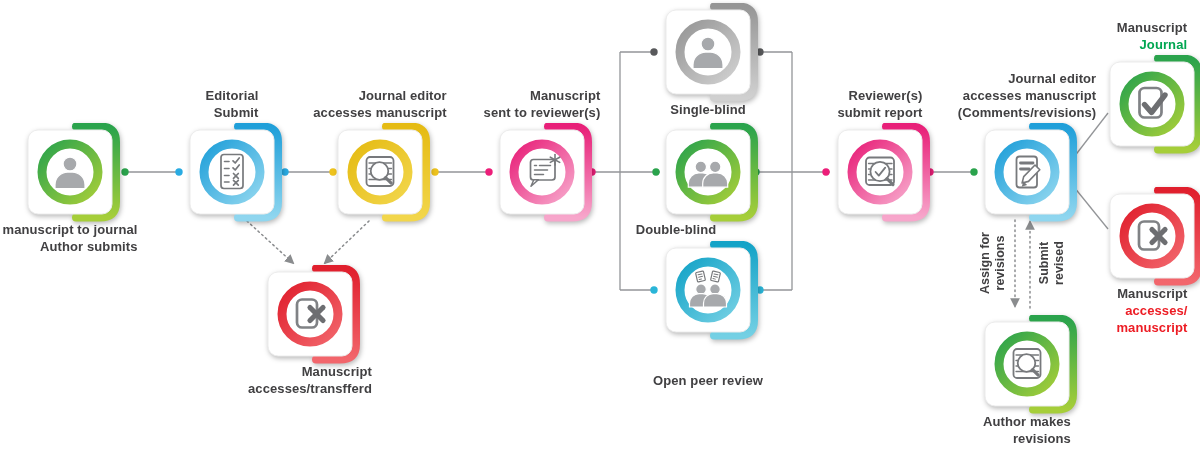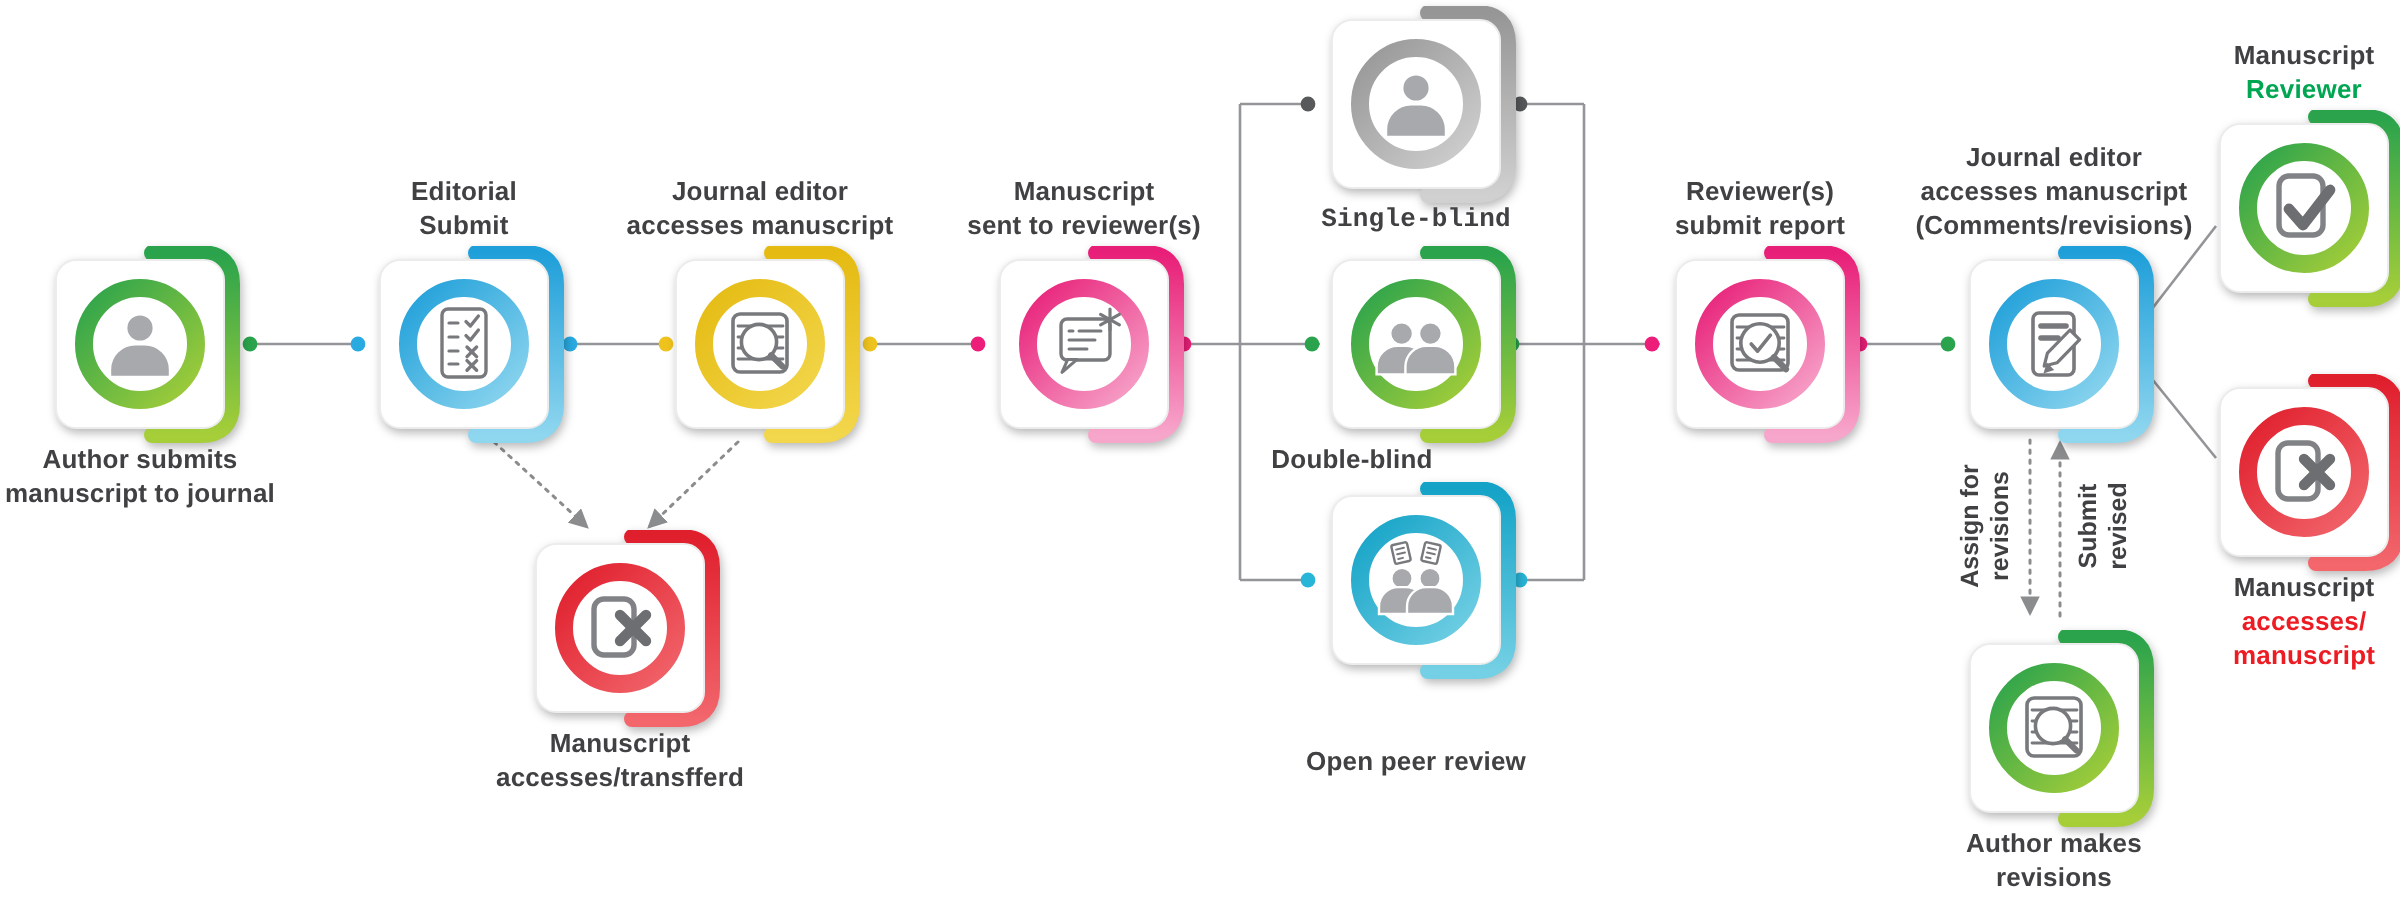--- a/index.html
+++ b/index.html
@@ -3,21 +3,21 @@
 <meta charset="utf-8">
 <style>
   html,body{margin:0;padding:0;background:#ffffff;}
   .canvas{
     position:relative;width:1200px;height:454px;background:#ffffff;overflow:hidden;
     font-family:"Liberation Sans",sans-serif;
   }
   #connector-layer{position:absolute;left:0;top:0;}
   .node-svg{position:absolute;filter:drop-shadow(1px 2px 2.5px rgba(0,0,0,.28));}
   .node-label{
-    position:absolute;text-align:center;font-weight:bold;font-size:13px;line-height:17px;
+    position:absolute;text-align:right;font-weight:bold;font-size:13px;line-height:17px;
     color:#414042;white-space:nowrap;letter-spacing:.1px;
   }
   .vlabel{
     position:absolute;font-weight:bold;font-size:12.5px;line-height:15px;color:#414042;
     white-space:nowrap;text-align:center;transform:translate(-50%,-50%) rotate(-90deg);
   }
   #defs-svg{position:absolute;width:0;height:0;}
 </style>
 </head>
 <body>
@@ -283,56 +283,56 @@
           <path d="M31,38.5 H53.5" stroke="#77797c" stroke-width="1.4" fill="none" stroke-linecap="round" stroke-linejoin="round"></path>
           <path d="M31,44 H53.5" stroke="#77797c" stroke-width="1.4" fill="none" stroke-linecap="round" stroke-linejoin="round"></path>
           <path d="M31,49.5 H53.5" stroke="#77797c" stroke-width="1.4" fill="none" stroke-linecap="round" stroke-linejoin="round"></path>
           <circle cx="41.5" cy="41" r="8.8" fill="#fff" stroke="#77797c" stroke-width="1.8"></circle>
           <path d="M47.6,47.6 L53.2,53.2" stroke="#77797c" stroke-width="3.1" fill="none" stroke-linecap="round" stroke-linejoin="round"></path>
         </g>
       </svg>
     </div>
   <div id="labels-layer">
       <div class="node-label" style="left: 70px; top: 221px; transform: translateX(-50%);">
+        <div>manuscript to journal</div>
         <div>Author submits</div>
-        <div>manuscript to journal</div>
       </div>
       <div class="node-label" style="left: 232px; top: 121px; transform: translate(-50%, -100%);">
         <div>Editorial</div>
         <div>Submit</div>
       </div>
       <div class="node-label" style="left: 380px; top: 121px; transform: translate(-50%, -100%);">
         <div>Journal editor</div>
         <div>accesses manuscript</div>
       </div>
       <div class="node-label" style="left: 542px; top: 121px; transform: translate(-50%, -100%);">
         <div>Manuscript</div>
         <div>sent to reviewer(s)</div>
       </div>
-      <div class="node-label" style="left: 708px; top: 101px; transform: translateX(-50%); font-family: Liberation Mono, monospace;">
+      <div class="node-label" style="left: 708px; top: 101px; transform: translateX(-50%);">
         <div>Single-blind</div>
       </div>
       <div class="node-label" style="left: 676px; top: 221px; transform: translateX(-50%);">
         <div>Double-blind</div>
       </div>
       <div class="node-label" style="left: 708px; top: 339px; transform: translateX(-50%); margin-top: 33px;">
         <div>Open peer review</div>
       </div>
       <div class="node-label" style="left: 880px; top: 121px; transform: translate(-50%, -100%);">
         <div>Reviewer(s)</div>
         <div>submit report</div>
       </div>
       <div class="node-label" style="left: 1027px; top: 121px; transform: translate(-50%, -100%);">
         <div>Journal editor</div>
         <div>accesses manuscript</div>
         <div>(Comments/revisions)</div>
       </div>
       <div class="node-label" style="left: 1152px; top: 53px; transform: translate(-50%, -100%);">
         <div>Manuscript</div>
-        <div style="color: rgb(0, 166, 81);">Reviewer</div>
+        <div style="color: rgb(0, 166, 81);">Journal</div>
       </div>
       <div class="node-label" style="left: 1152px; top: 285px; transform: translateX(-50%);">
         <div>Manuscript</div>
         <div style="color: rgb(237, 28, 36);">accesses/</div>
         <div style="color: rgb(237, 28, 36);">manuscript</div>
       </div>
       <div class="node-label" style="left: 310px; top: 363px; transform: translateX(-50%);">
         <div>Manuscript</div>
         <div>accesses/transfferd</div>
       </div>

